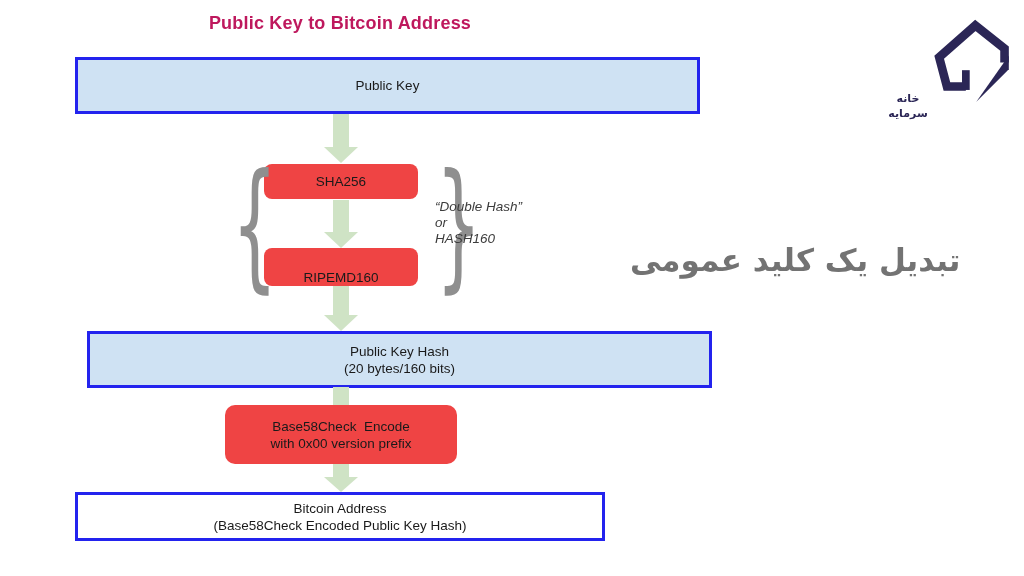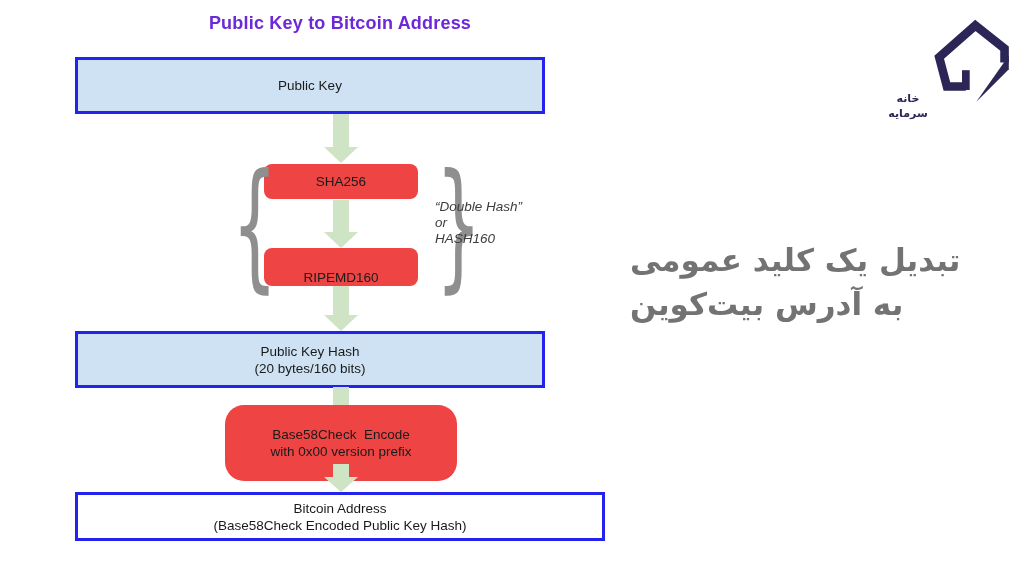--- a/index.html
+++ b/index.html
@@ -10,41 +10,41 @@
     font-family: "Liberation Sans", sans-serif;
     overflow: hidden;
     color: #1a1a1a;
   }
   .abs { position: absolute; }
 
   
   .diagram-title {
     left: 75px; top: 13px; width: 530px;
     text-align: center;
-    font-size: 18px; font-weight: bold; color: #6d28d9;
+    font-size: 18px; font-weight: bold; color: #be185d;
     letter-spacing: 0.2px;
   }
 
   
   .node {
     display: flex; flex-direction: column;
     align-items: center; justify-content: center;
     text-align: center;
     font-size: 13.5px; line-height: 17px; color: #1a1a1a;
   }
   .node .line { white-space: pre; }
-  .node-blue  { left: 75px; width: 470px; background: #cfe2f3; border: 3px solid #2323ee; }
+  .node-blue  { left: 75px; width: 625px; background: #cfe2f3; border: 3px solid #2323ee; }
   .node-white { left: 75px; width: 530px; background: #ffffff; border: 3px solid #2323ee; }
   .node-green { background: #ef4444; border: none; border-radius: 8px; }
 
   #node-public-key      { top: 57px;  height: 57px; }
   #node-sha256          { left: 264px; top: 164px; width: 154px; height: 35px; }
   #node-ripemd160       { left: 264px; top: 248px; width: 154px; height: 38px; justify-content: flex-end; }
-  #node-public-key-hash { top: 331px; height: 57px; }
-  #node-base58check     { left: 225px; top: 405px; width: 232px; height: 76px; border-radius: 19px; }
+  #node-public-key-hash { top: 331px; height: 57px; margin-left: 12px; }
+  #node-base58check     { left: 225px; top: 405px; width: 232px; height: 59px; border-radius: 10px; }
   #node-bitcoin-address { top: 492px; height: 49px; }
 
   
   .arrow {
     display: flex; flex-direction: column; align-items: center;
     width: 34px; left: 324px;
   }
   .arrow .shaft { width: 16px; flex: 1; background: #cfe3c5; }
   .arrow .head  {
     width: 0; height: 0;
@@ -156,21 +156,20 @@
   <div class="head"></div>
 </div>
 
 <div class="abs node node-white" id="node-bitcoin-address">
   <div class="line">Bitcoin Address</div>
   <div class="line">(Base58Check Encoded Public Key Hash)</div>
 </div>
 
 <div class="abs caption">
   <div>تبدیل یک کلید عمومی</div>
-  <div>به آدرس بیت‌کوین</div>
 </div>
 
 <svg class="abs logo-mark" viewBox="0 0 100 100" xmlns="http://www.w3.org/2000/svg">
   <path d="M 44 82 L 22 82 L 13 48 L 55 11 L 89 38 L 89 54" fill="none" stroke="#2b2656" stroke-width="10" stroke-linejoin="miter" stroke-linecap="butt"></path>
   <path d="M 44 86 L 44 63" fill="none" stroke="#2b2656" stroke-width="9"></path>
   <polygon points="94,46 94,62 56,100" fill="#2b2656"></polygon>
 </svg>
 <div class="abs logo-text">
   <div>خانه</div>
   <div>سرمایه</div>

